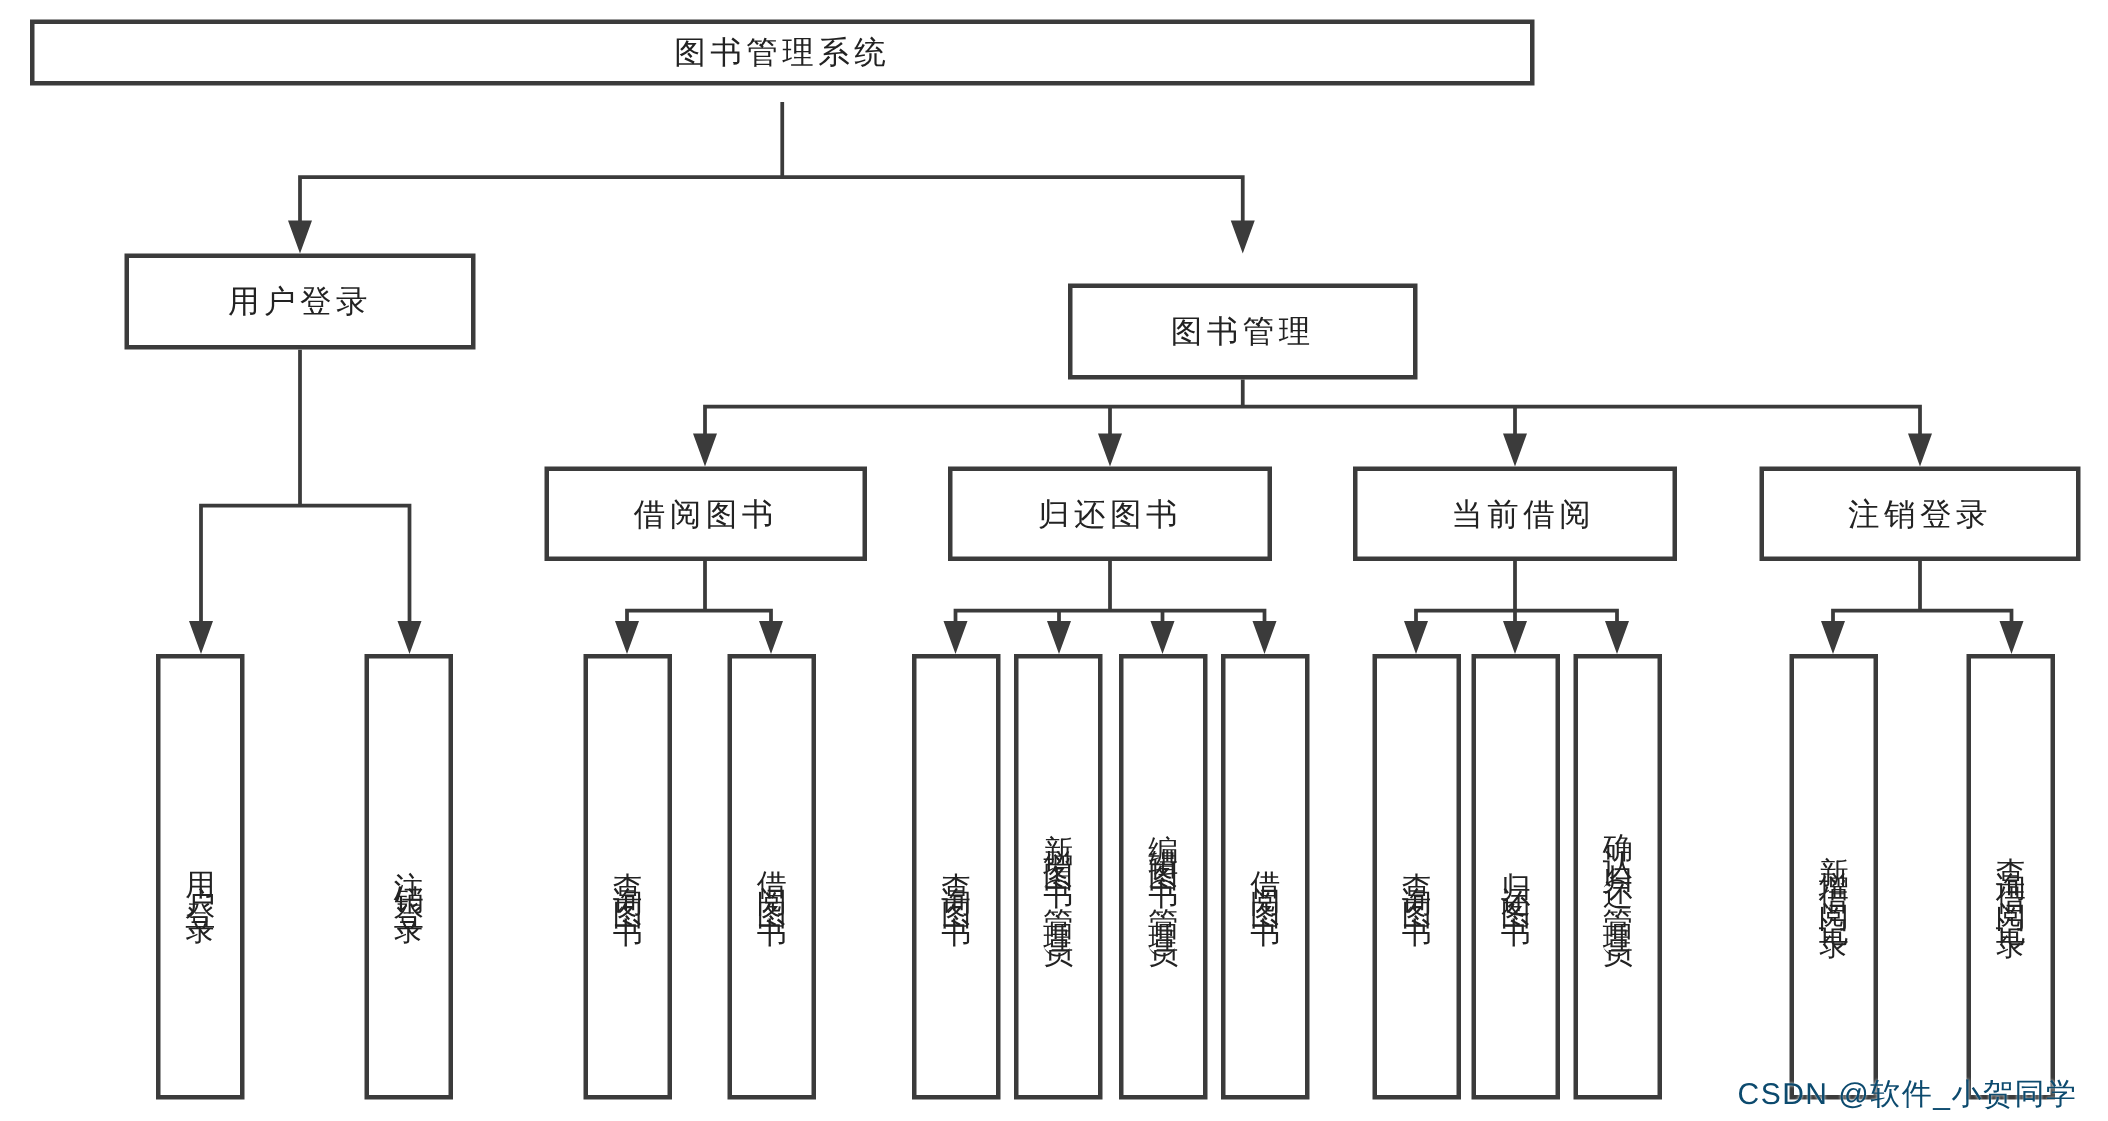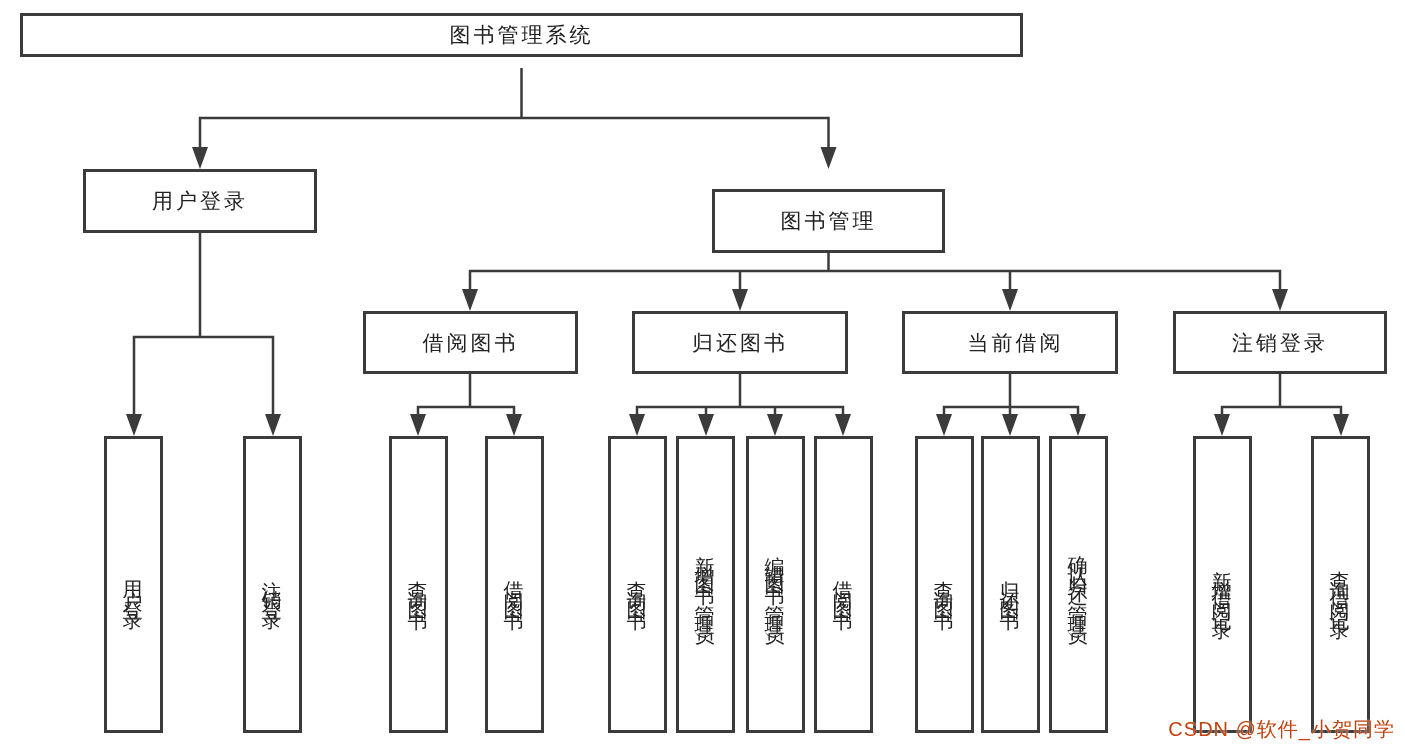--- a/index.html
+++ b/index.html
@@ -66,24 +66,24 @@
   .l-6  { left: 676px; }
   .l-7  { left: 746px; }
   .l-8  { left: 814px; }
   .l-9  { left: 915px; }
   .l-10 { left: 981px; }
   .l-11 { left: 1049px; }
   .l-12 { left: 1193px; }
   .l-13 { left: 1311px; }
   #watermark {
     position: absolute;
-    right: 10px;
+    right: 20px;
     bottom: 4px;
     font-size: 20px;
-    color: #c2410c;
+    color: #0c4a6e;
     letter-spacing: 1px;
     text-shadow: 0 0 2px #ffffff;
     white-space: nowrap;
     z-index: 5;
   }
 </style>
 </head>
 <body>
 
 <div id="canvas">

